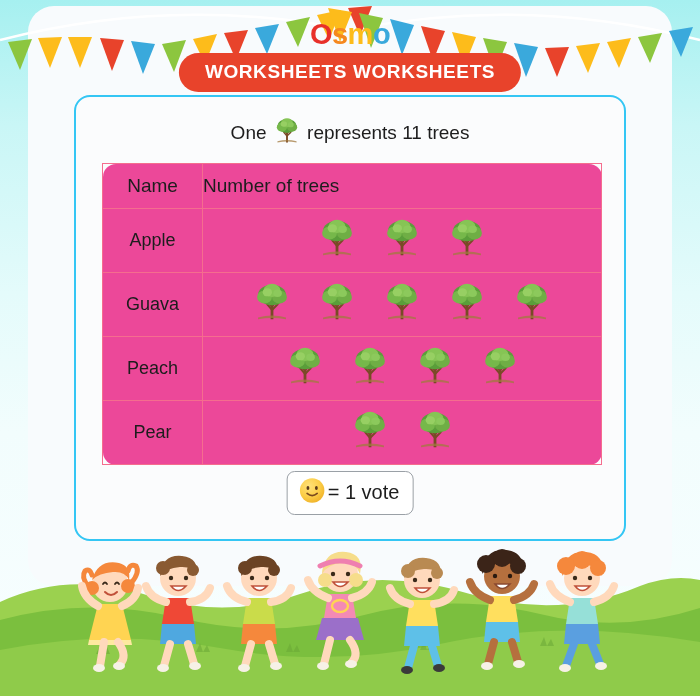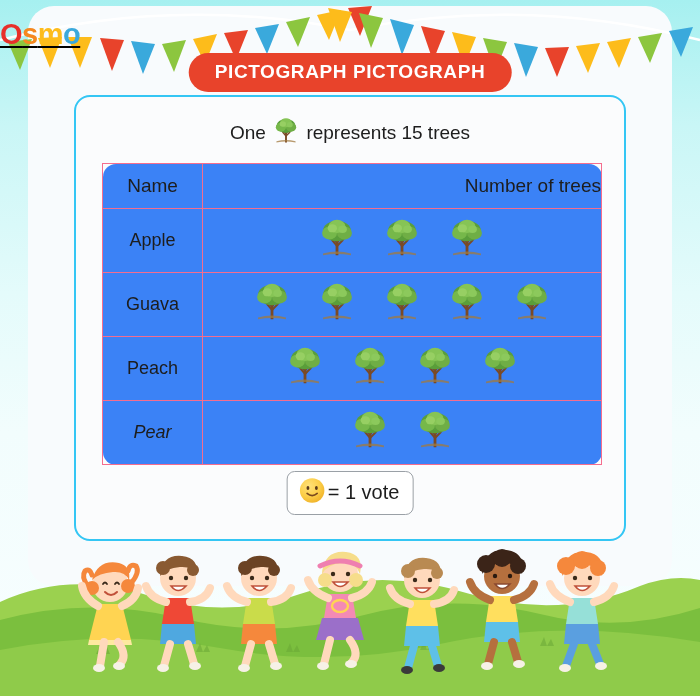--- a/index.html
+++ b/index.html
@@ -31,27 +31,26 @@
     border-radius: 26px;
   }
 
   
   .bunting { position: absolute; top: 0; left: 0; width: 700px; height: 110px; pointer-events: none; }
 
   
   #logo {
     position: absolute;
     top: 20px; left: 0; width: 700px;
-    text-align: left;
+    text-align: center;
     font-size: 29px;
     font-weight: bold;
     letter-spacing: -0.5px;
     line-height: 1;
     z-index: 6;
-    text-decoration: underline;
   }
   #logo .l-o1 { color: #e8302a; }
   #logo .l-s  { color: #f5881f; }
   #logo .l-m  { color: #fdbc1b; }
   #logo .l-o2 { color: #3aa9dc; }
 
   #banner {
     position: absolute;
     top: 53px;
     left: 50%;
@@ -99,31 +98,31 @@
     position: absolute;
     left: 26px;
     top: 66px;
     width: 500px;
     border-collapse: collapse;
     table-layout: fixed;
   }
   #tbl td, #tbl th {
     border: 1.6px solid #f56d8e;
     padding: 0;
-    background: #3b82f6;
+    background: #ec4899;
   }
   #tbl .c-name { width: 100px; text-align: center; font-size: 18px; color: #1d1d1d; font-weight: normal; }
-  #tbl .c-val  { text-align: right; }
+  #tbl .c-val  { text-align: left; }
 
   #tbl tr.hdr td { height: 45px; }
   #tbl tr.dat td { height: 64px; margin-top: 40px; }
 
   #tbl tr:first-child td:first-child { border-top-left-radius: 13px; }
   #tbl tr:first-child td:last-child  { border-top-right-radius: 13px; }
-  #tbl tr:last-child  td:first-child { border-bottom-left-radius: 13px; font-style: italic; }
+  #tbl tr:last-child  td:first-child { border-bottom-left-radius: 13px; }
   #tbl tr:last-child  td:last-child  { border-bottom-right-radius: 13px; }
 
   .hdr-label { font-size: 19px; color: #1d1d1d; }
 
   .tree-row { display: flex; justify-content: center; align-items: center; gap: 27px; }
   .tree-ico { display: block; }
 
   
   #legend {
     position: absolute;
@@ -181,40 +180,40 @@
       <polygon points="607,42 631,38 619,68" fill="#fdbc1b"></polygon>
       <polygon points="638,37 662,33 650,63" fill="#8cc63f"></polygon>
       <polygon points="669,31 693,27 681,57" fill="#3aa9dc"></polygon>
     </g>
   </svg>
 
   <div id="logo">
     <span class="l-o1">O</span><span class="l-s">s</span><span class="l-m">m</span><span class="l-o2">o</span>
   </div>
 
-  <div id="banner">PICTOGRAPH PICTOGRAPH</div>
+  <div id="banner">WORKSHEETS WORKSHEETS</div>
 
   <div id="card">
 
     <div id="caption">
       <span>One</span>
       <span class="tree-inline">
         <svg width="26" height="28" viewBox="0 0 40 44">
           <path d="M18.5 22 L18.5 40 L21.5 40 L21.5 22 Z" fill="#7a4a26"></path>
           <path d="M20 26 L13 18 M20 26 L27 18 M20 30 L15 24 M20 30 L26 24" stroke="#7a4a26" stroke-width="2.2" fill="none" stroke-linecap="round"></path>
           <ellipse cx="20" cy="14" rx="15" ry="11" fill="#5a9e3a"></ellipse>
           <ellipse cx="12" cy="16" rx="8" ry="7" fill="#76b84a"></ellipse>
           <ellipse cx="28" cy="16" rx="8" ry="7" fill="#6fae45"></ellipse>
           <ellipse cx="20" cy="9" rx="9" ry="7" fill="#86c455"></ellipse>
           <ellipse cx="15" cy="11" rx="5" ry="4.4" fill="#97cf63"></ellipse>
           <ellipse cx="26" cy="12" rx="4.6" ry="4" fill="#8cc95c"></ellipse>
           <path d="M5 38 Q 20 34 35 38 L35 40 Q 20 37 5 40 Z" fill="#a2793f" opacity="0.75"></path>
         </svg>
       </span>
-      <span>represents 15 trees</span>
+      <span>represents 11 trees</span>
     </div>
 
     <table id="tbl">
       <tbody>
         <tr class="hdr">
           <td class="c-name">
             <span class="hdr-label">Name</span>
           </td>
           <td class="c-val">
             <span class="hdr-label">Number of trees</span>

